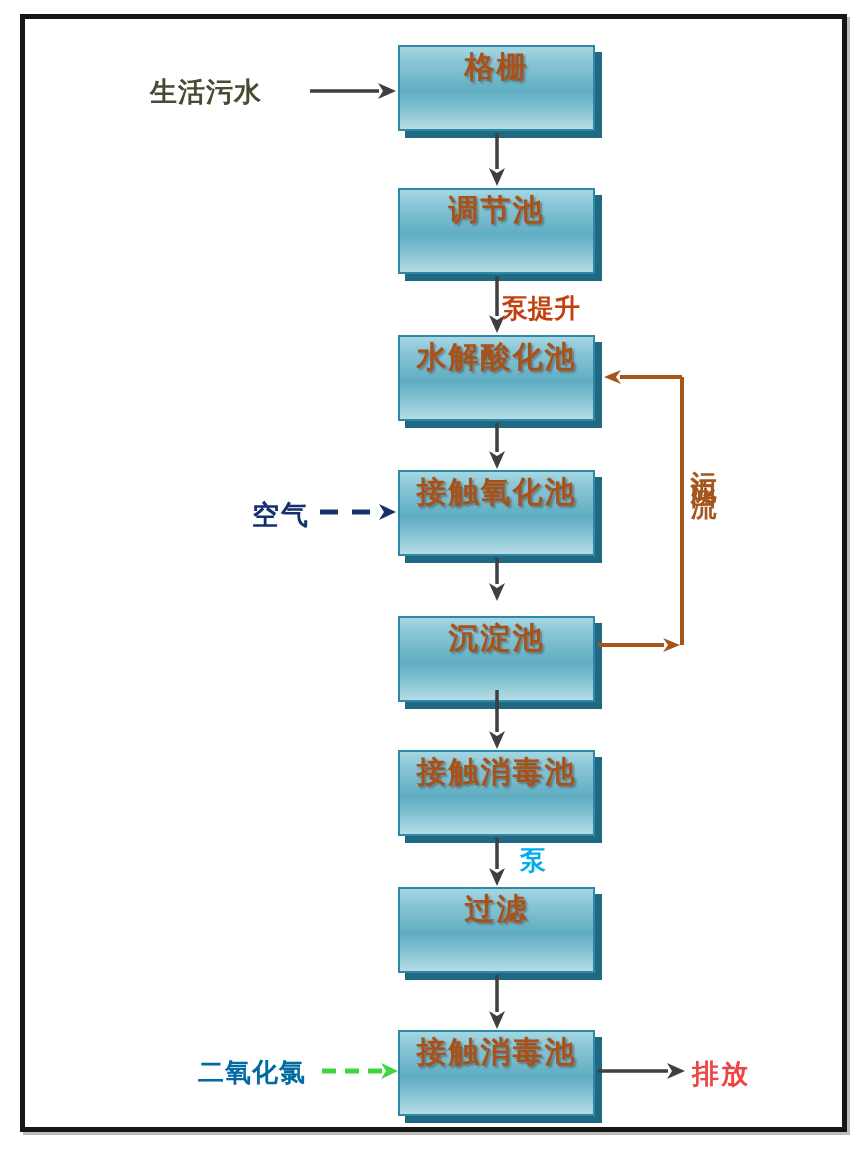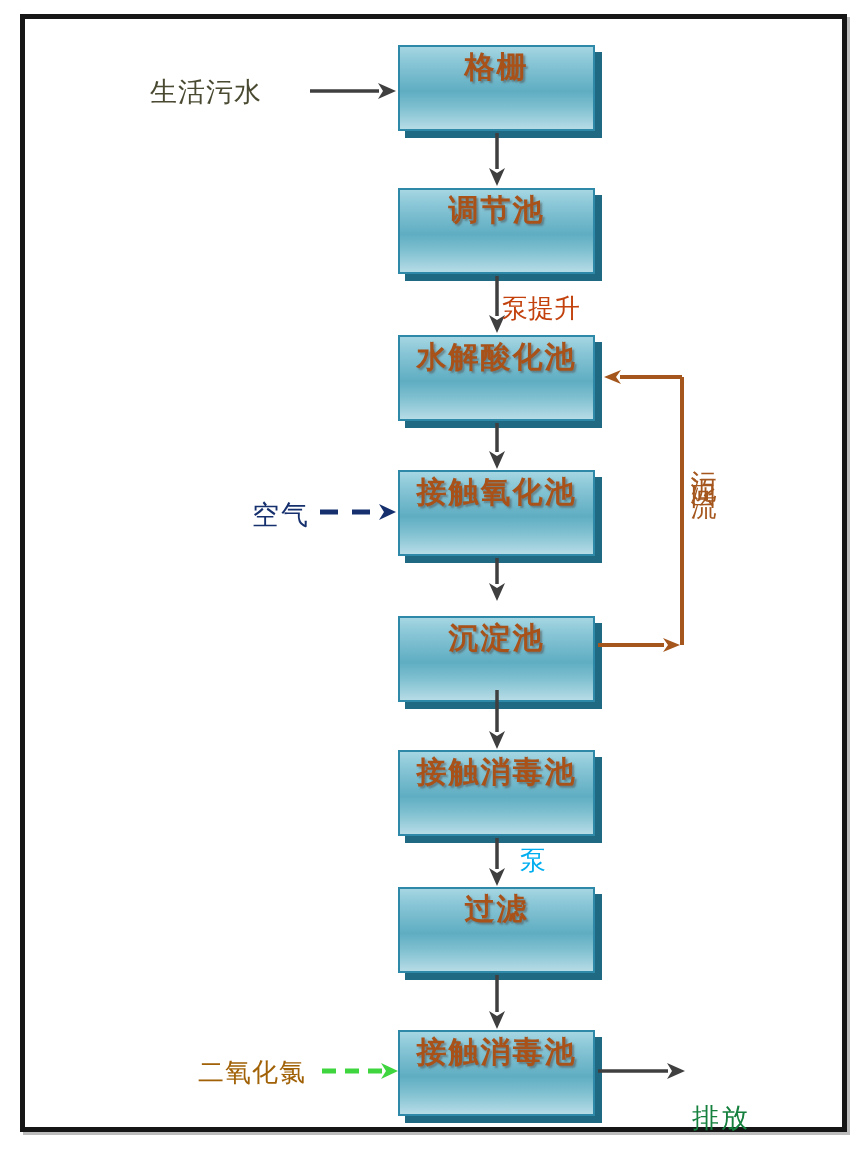--- a/index.html
+++ b/index.html
@@ -7,29 +7,29 @@
   .stage{position:relative;width:865px;height:1150px;background:#ffffff;overflow:hidden;}
   .frame{position:absolute;left:20px;top:14px;width:817px;height:1108px;
          border:5px solid #161616;background:#ffffff;box-shadow:3px 3px 0 #bcbcbc;}
   .node{position:absolute;left:398px;width:193px;height:82px;
         border:2px solid #2e89a8;
         background:linear-gradient(180deg,#a6d6e2 0%,#8cc8d8 16%,#5fadc2 54%,#7fc0d0 74%,#b6dce6 100%);
         box-shadow:7px 7px 0 #1f6a82;
         display:flex;justify-content:center;}
   .node span{color:#a8521a;font-weight:bold;font-size:30px;letter-spacing:2px;
              text-shadow:2px 2px 2px rgba(80,80,80,.55);white-space:nowrap;}
-  .lbl{position:absolute;font-weight:normal;white-space:nowrap;}
+  .lbl{position:absolute;font-weight:bold;white-space:nowrap;}
   .lbl-influent{left:150px;top:74px;font-size:27px;color:#4a4a32;letter-spacing:1px;}
   .lbl-pumplift{left:502px;top:291px;font-size:26px;color:#c2410c;}
   .lbl-air{left:252px;top:497px;font-size:27px;color:#16306e;letter-spacing:2px;}
   .lbl-sludge{left:687px;top:450px;font-size:26px;color:#a4561d;
               writing-mode:vertical-rl;text-orientation:upright;letter-spacing:7px;}
   .lbl-pump{left:520px;top:843px;font-size:26px;color:#00aeef;}
-  .lbl-chlorine{left:198px;top:1055px;font-size:26px;color:#a16207;letter-spacing:1px;}
-  .lbl-discharge{left:692px;top:1056px;font-size:27px;color:#15803d;letter-spacing:2px;margin-top:44px;}
+  .lbl-chlorine{left:198px;top:1055px;font-size:26px;color:#0369a1;letter-spacing:1px;}
+  .lbl-discharge{left:692px;top:1056px;font-size:27px;color:#ef4444;letter-spacing:2px;}
   svg.wires{position:absolute;left:0;top:0;pointer-events:none;}
 </style>
 </head>
 <body>
 
 <div class="stage">
   <div class="frame"></div>
 
   <div class="node" style="top:45px">
     <span>格栅</span>

